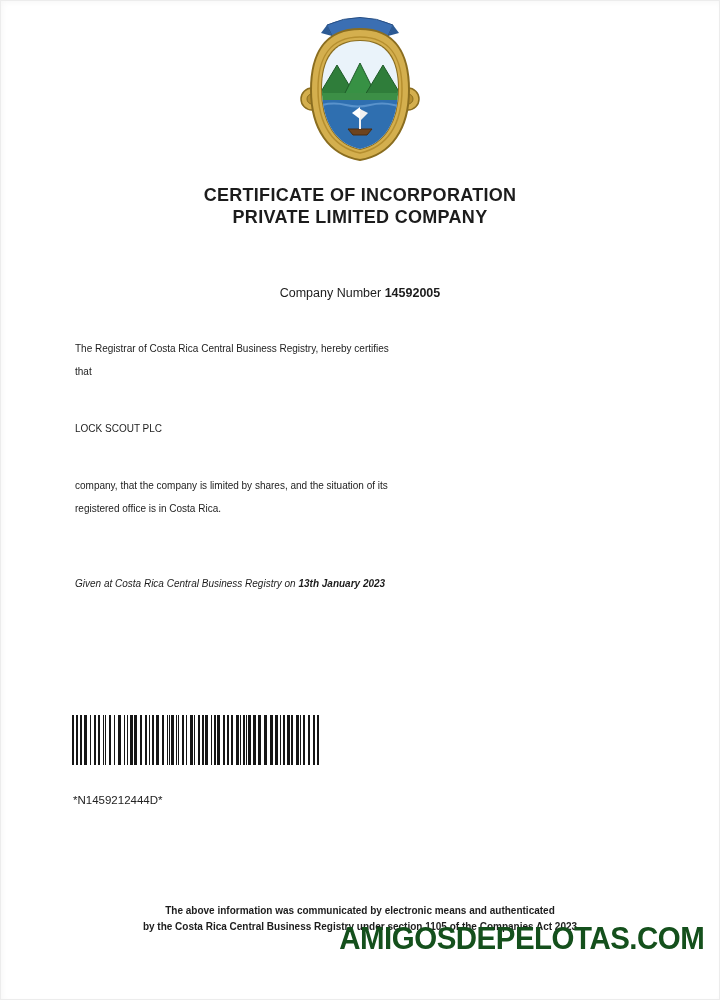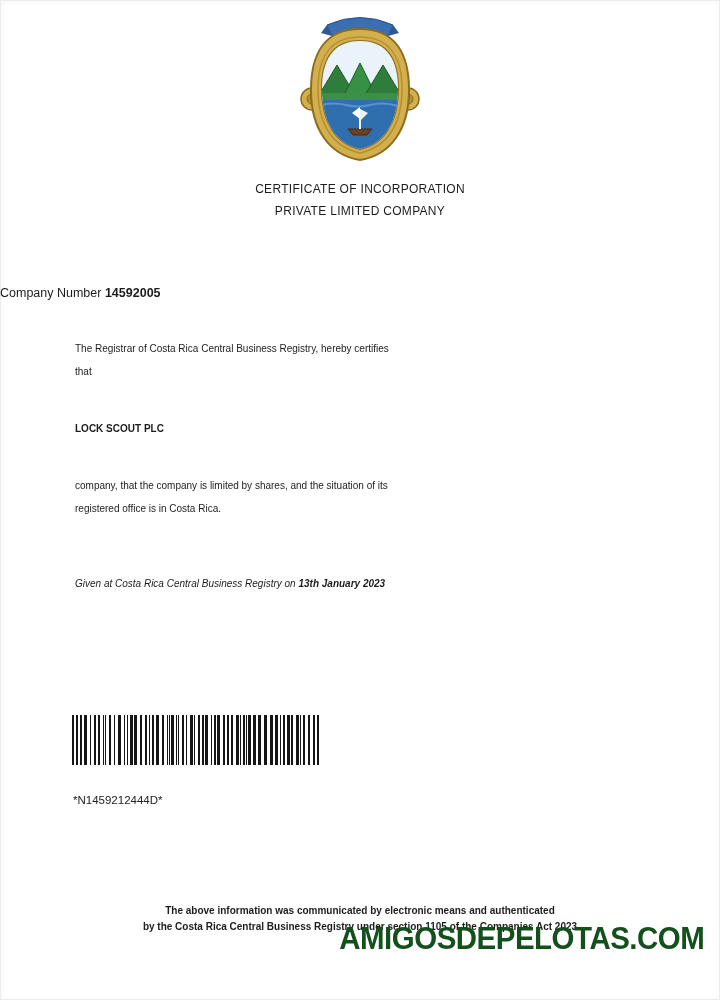--- a/index.html
+++ b/index.html
@@ -20,49 +20,49 @@
   .emblem {
     position: absolute;
     top: 13px;
     left: 50%;
     transform: translateX(-50%);
     width: 122px;
     height: 150px;
   }
   .title-block {
     position: absolute;
-    top: 178px;
+    top: 184px;
     left: 0;
     width: 100%;
     text-align: center;
-    font-size: 12px;
-    font-weight: normal;
+    font-size: 18px;
+    font-weight: bold;
     letter-spacing: 0.3px;
     line-height: 22px;
   }
   .company-number-line {
     position: absolute;
     top: 286px;
     left: 0;
     width: 100%;
-    text-align: left;
+    text-align: center;
     font-size: 12.5px;
   }
   .company-number-line .num { font-weight: bold; }
   .body-text {
     position: absolute;
     left: 75px;
     right: 78px;
     font-size: 10px;
     line-height: 23px;
   }
   .para-1 { top: 337px; }
   .company-name {
     top: 417px;
-    font-weight: bold;
+    font-weight: normal;
   }
   .para-2 { top: 474px; }
   .given-line { top: 572px; font-style: italic; }
   .given-line .date { font-weight: bold; }
   .barcode {
     position: absolute;
     top: 715px;
     left: 72px;
     width: 268px;
     height: 50px;

